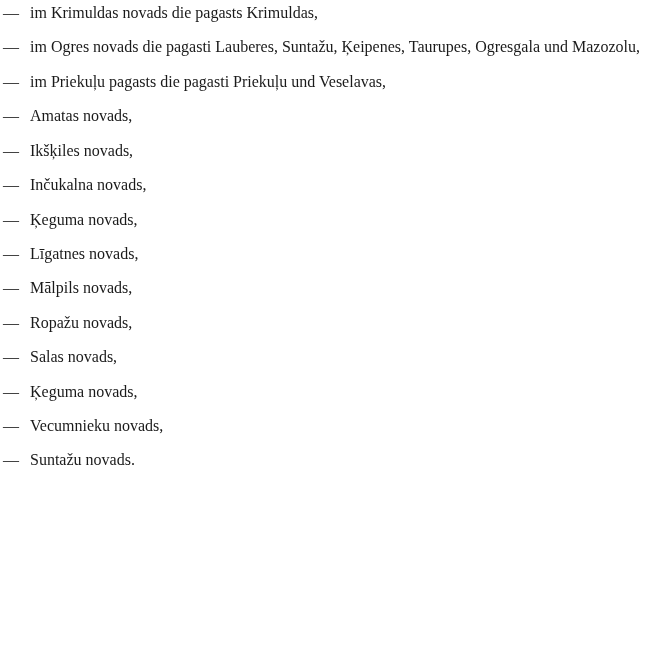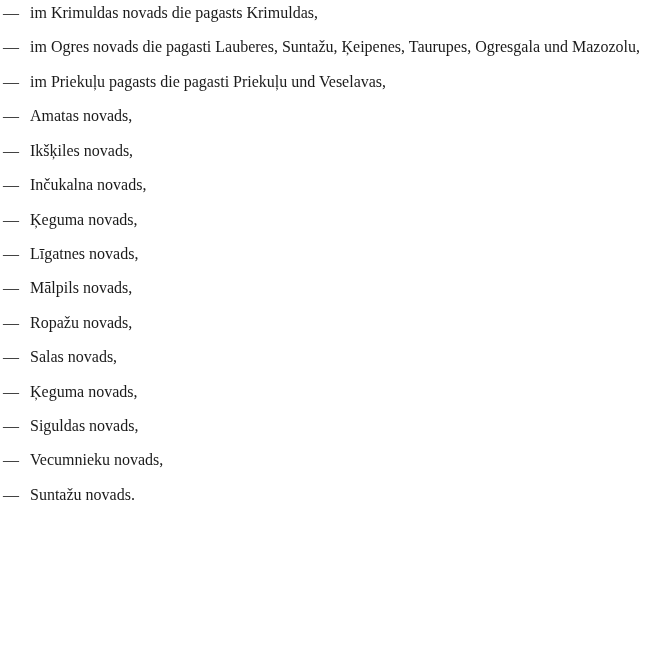--- a/index.html
+++ b/index.html
@@ -37,16 +37,15 @@
   <div class="line"><span class="dash">—</span><span>im Priekuļu pagasts die pagasti Priekuļu und Veselavas,</span></div>
   <div class="line"><span class="dash">—</span><span>Amatas novads,</span></div>
   <div class="line"><span class="dash">—</span><span>Ikšķiles novads,</span></div>
   <div class="line"><span class="dash">—</span><span>Inčukalna novads,</span></div>
   <div class="line"><span class="dash">—</span><span>Ķeguma novads,</span></div>
   <div class="line"><span class="dash">—</span><span>Līgatnes novads,</span></div>
   <div class="line"><span class="dash">—</span><span>Mālpils novads,</span></div>
   <div class="line"><span class="dash">—</span><span>Ropažu novads,</span></div>
   <div class="line"><span class="dash">—</span><span>Salas novads,</span></div>
   <div class="line"><span class="dash">—</span><span>Ķeguma novads,</span></div>
-  <div class="line"><span class="dash">—</span><span>Siguldas novads,</span></div>
   <div class="line"><span class="dash">—</span><span>Vecumnieku novads,</span></div>
   <div class="line"><span class="dash">—</span><span>Suntažu novads.</span></div>
 </div>
 
 </body></html>

